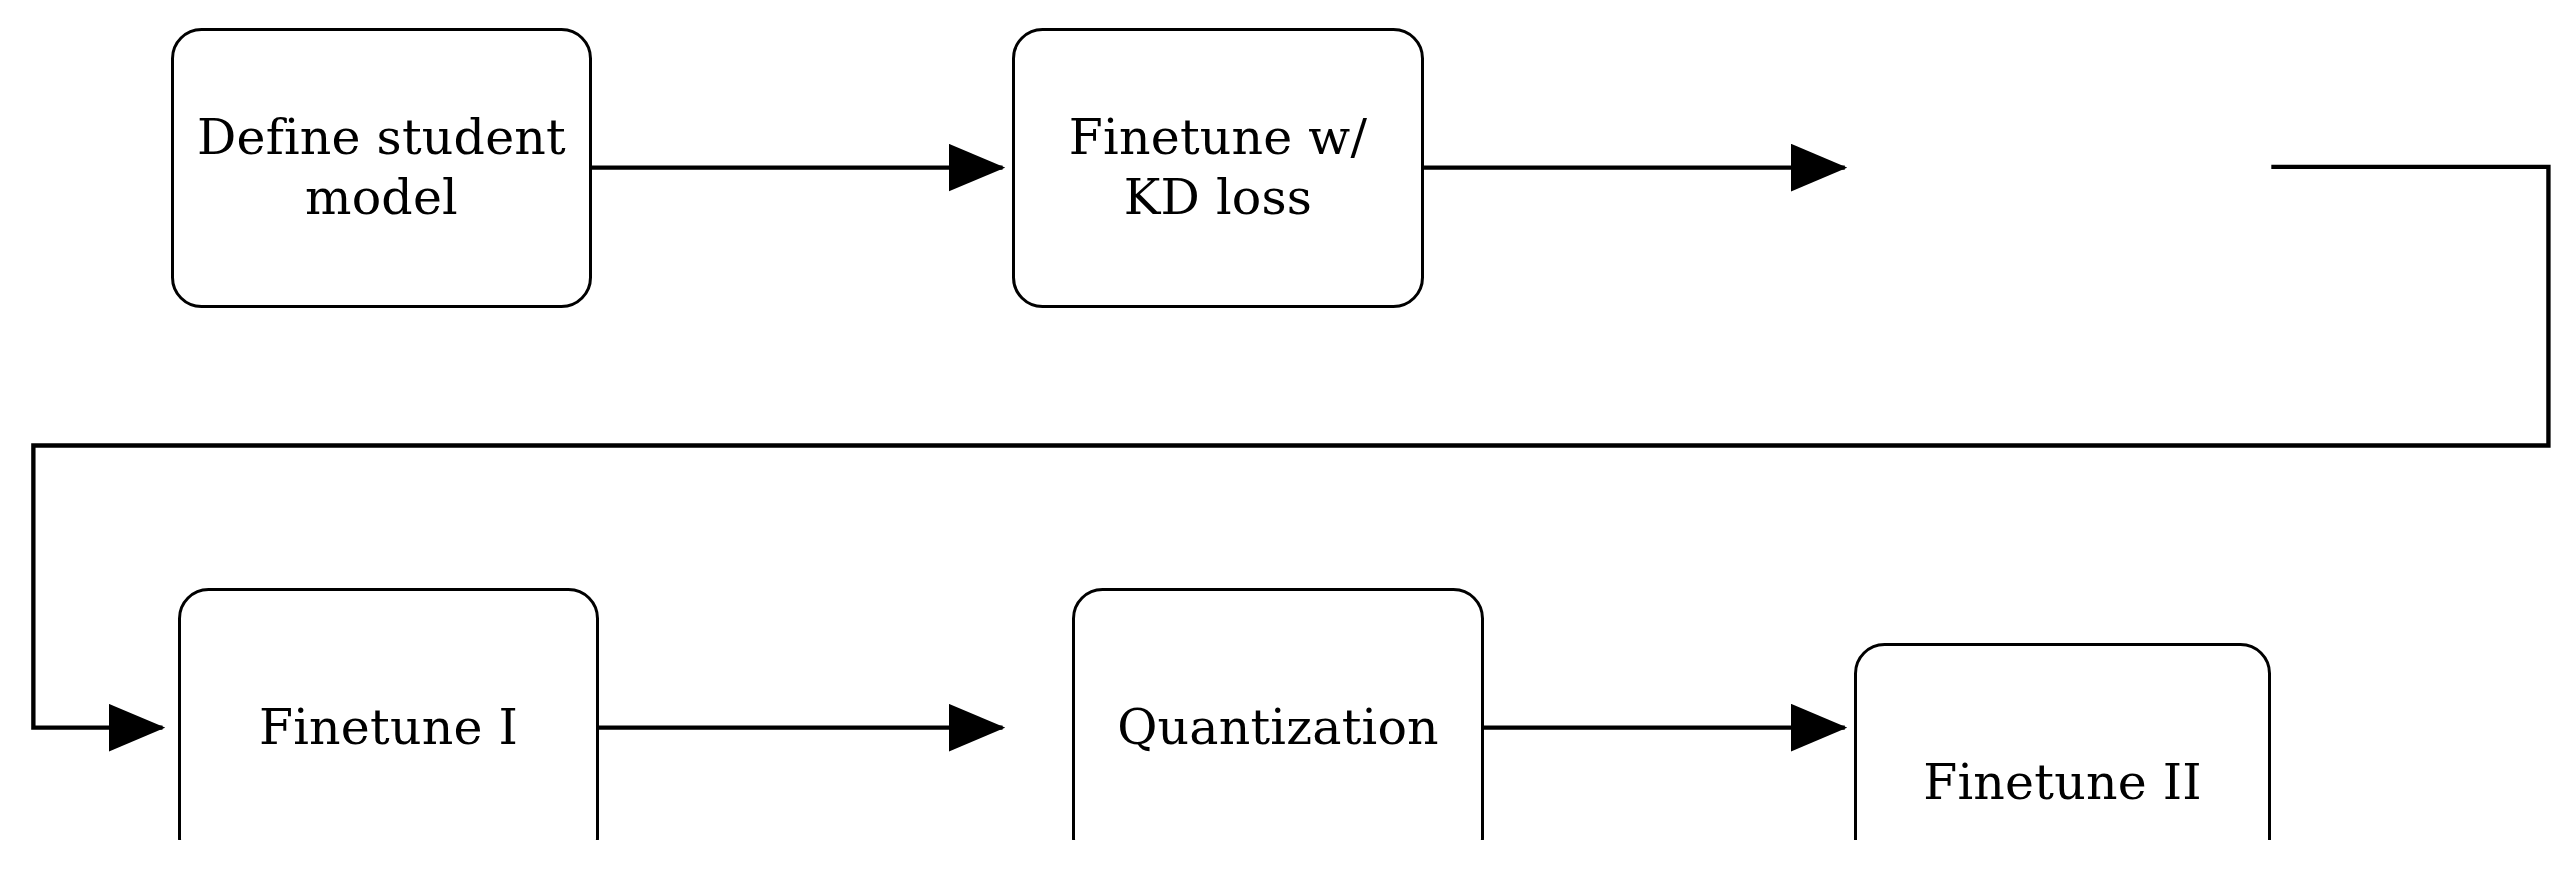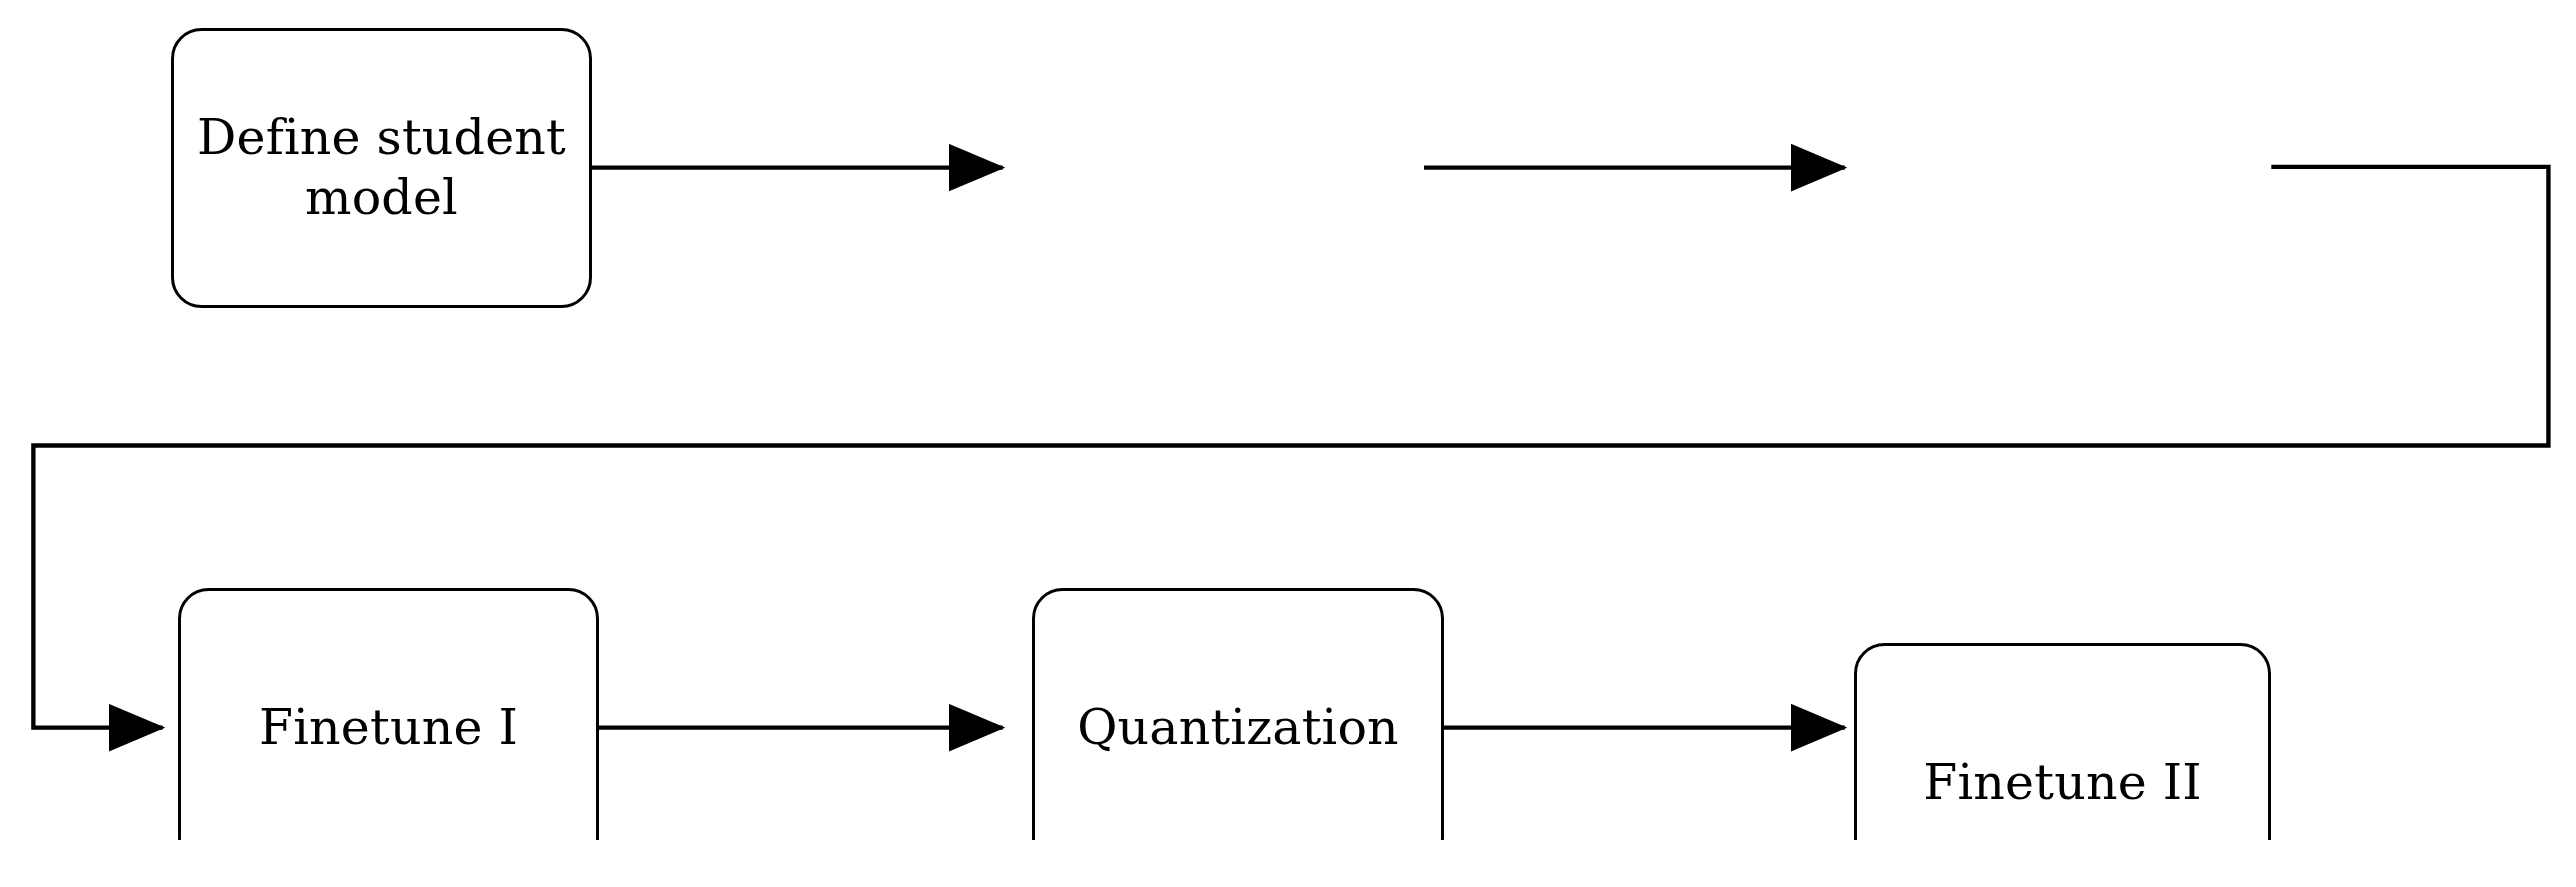--- a/index.html
+++ b/index.html
@@ -66,27 +66,31 @@
     <path fill="none" stroke="#000000" stroke-width="6" marker-end="url(#arrowhead)" d="M 816 1003 L 1382 1003"></path>
 
     <path fill="none" stroke="#000000" stroke-width="6" marker-end="url(#arrowhead)" d="M 1963 1003 L 2543 1003"></path>
   </svg>
 
   <div class="node-box" style="left:171px; top:27.6px; width:421px; height:280px;">
     <span class="node-label">Define student
 model</span>
   </div>
 
+  <div class="node-box" style="left:1012px; top:27.6px; width:412px; height:280px;">
+    <span class="node-label">Finetune w/
+KD loss</span>
+  </div>
 
 
   <div class="node-box" style="left:171px; top:588px; width:421px; height:280px;margin-left:7px;">
     <span class="node-label">Finetune I</span>
   </div>
 
-  <div class="node-box" style="left:1032px; top:588px; width:412px; height:280px;">
+  <div class="node-box" style="left:1072px; top:588px; width:412px; height:280px;">
     <span class="node-label">Quantization</span>
   </div>
 
   <div class="node-box" style="left:1854px; top:616px; width:417px; height:280px;margin-top:27px;">
     <span class="node-label">Finetune II</span>
   </div>
 
 </div>
 
 

